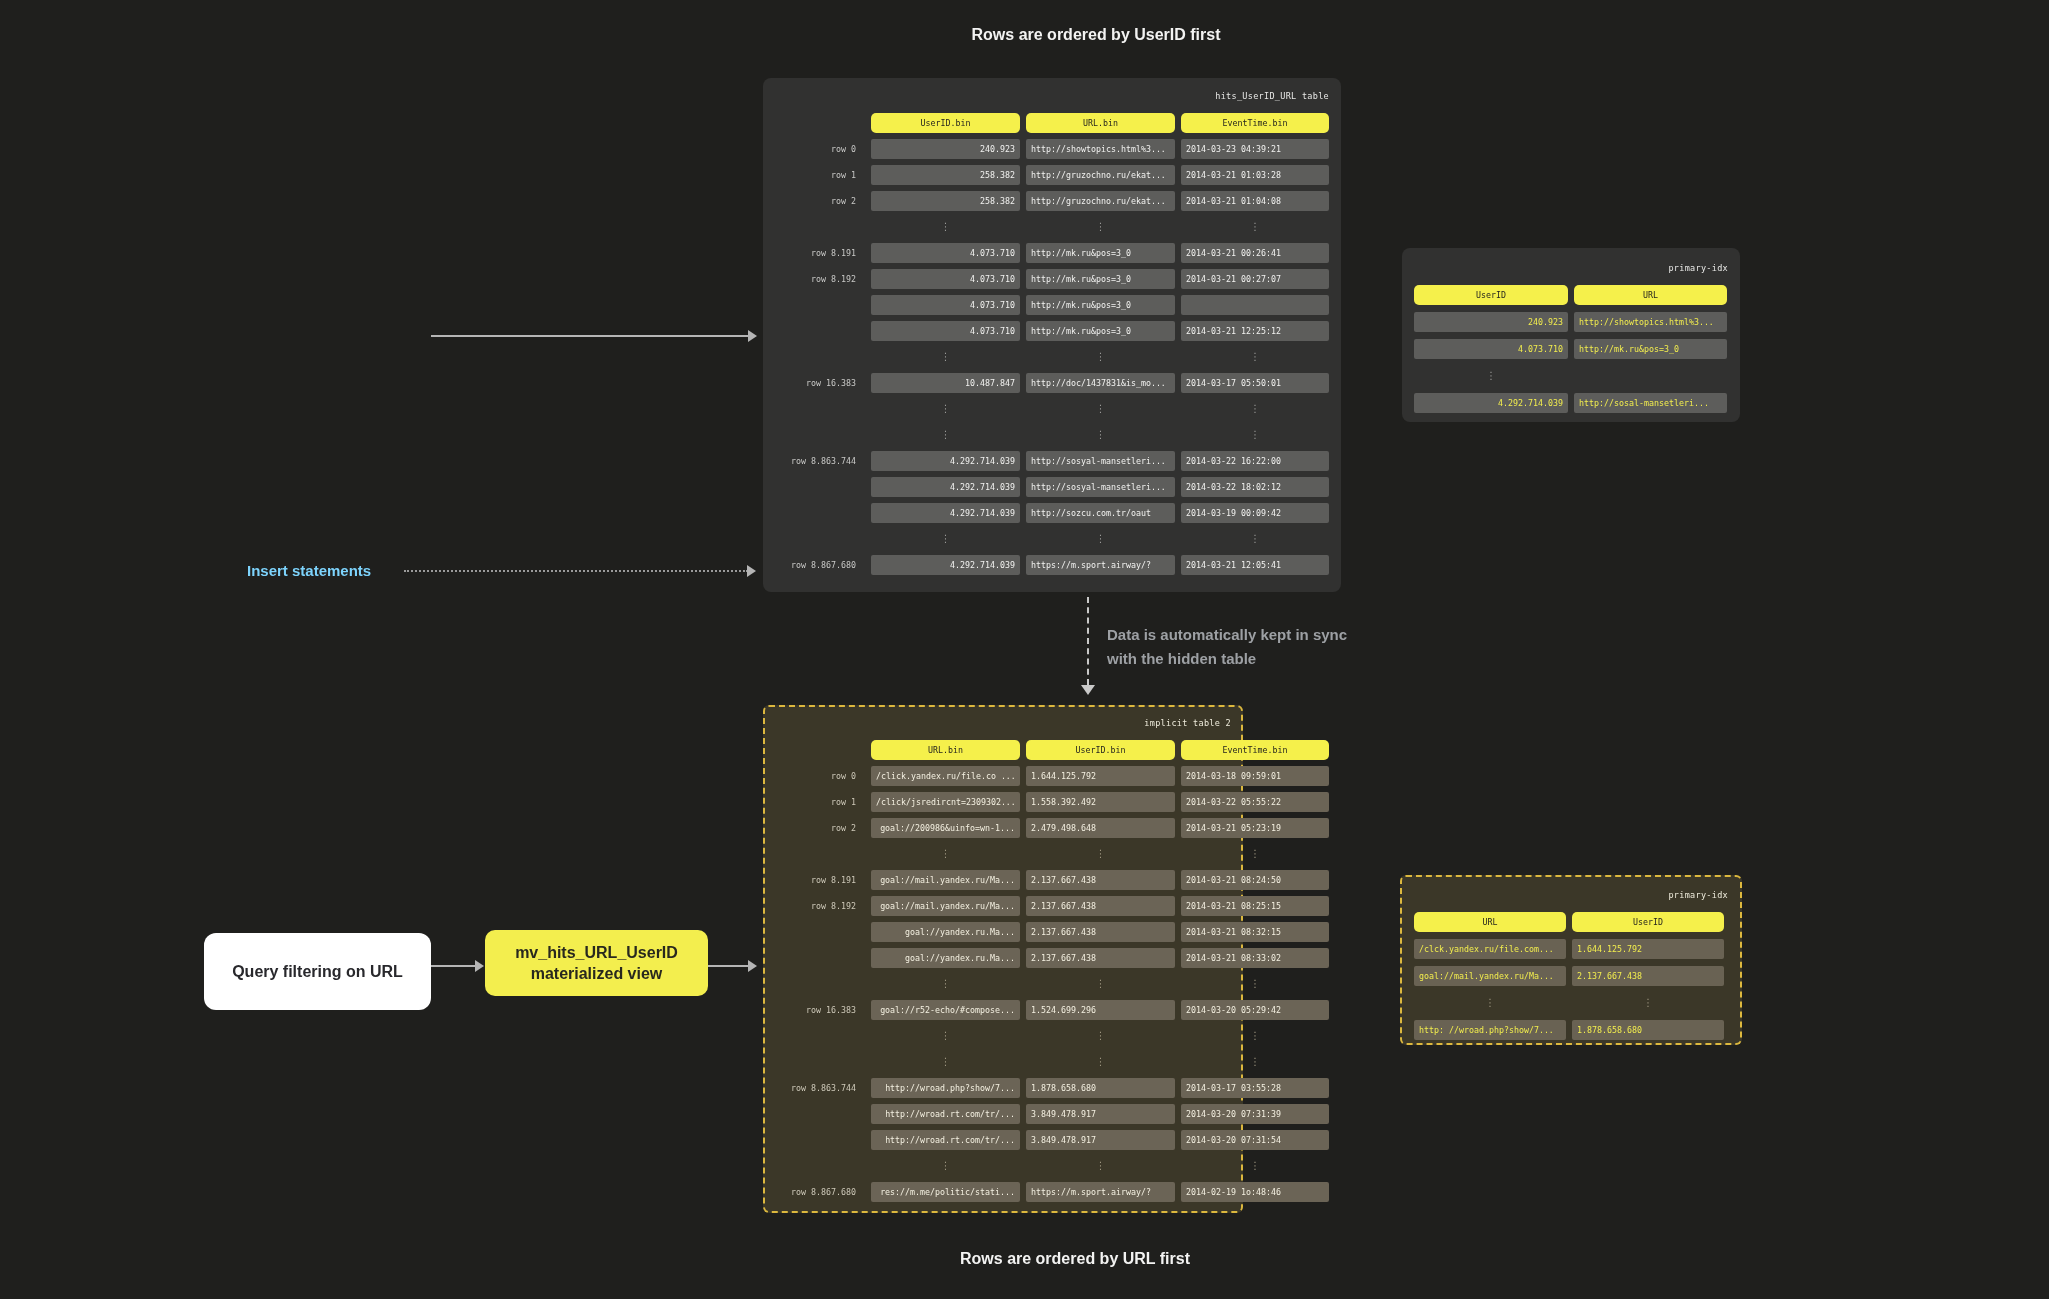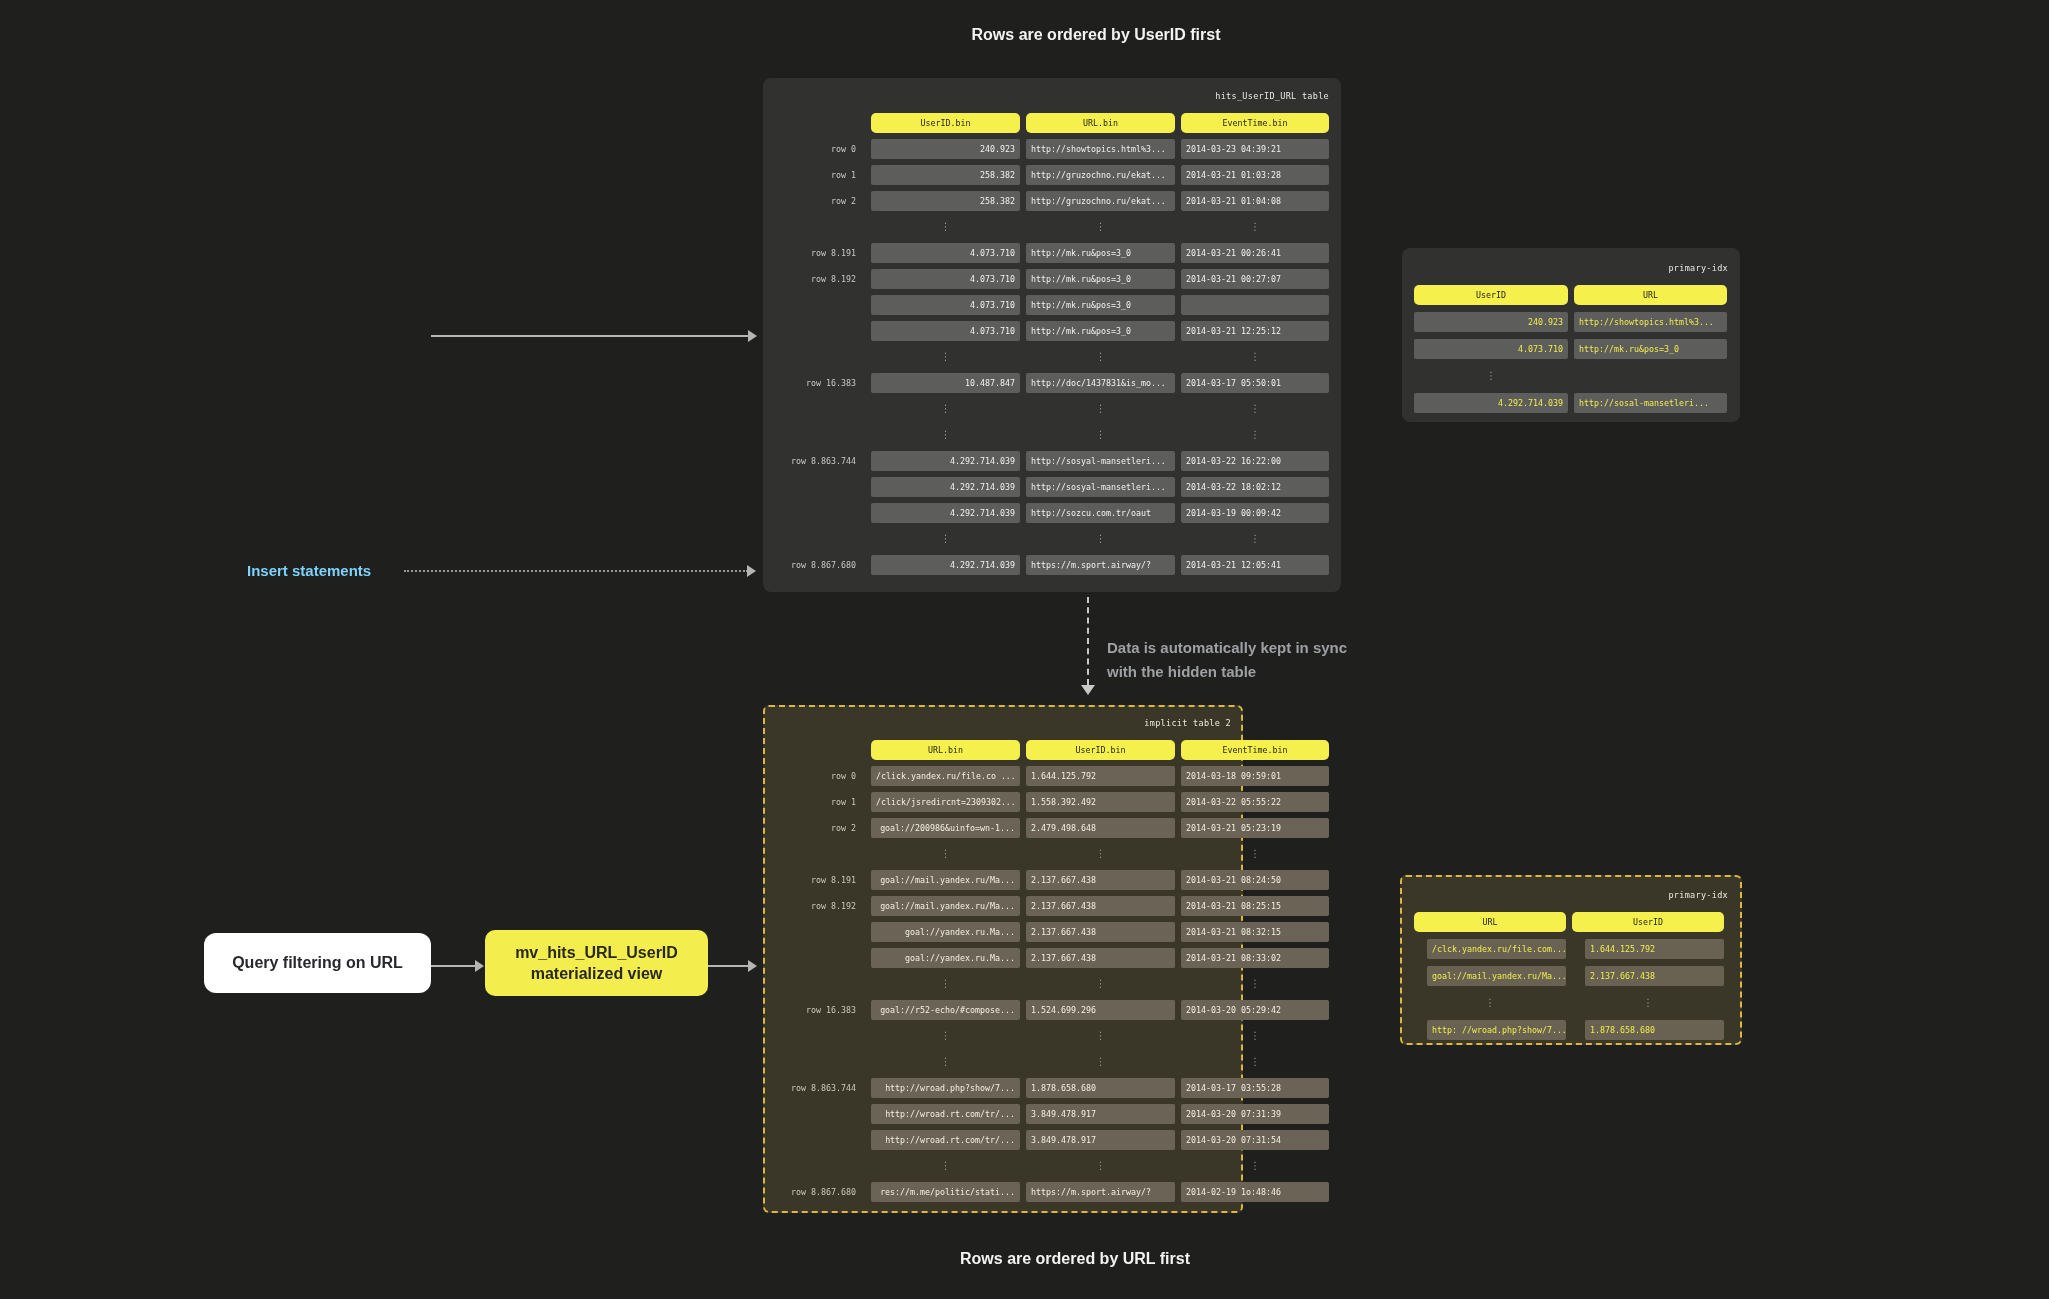--- a/index.html
+++ b/index.html
@@ -18,21 +18,21 @@
   .olive .ptitle{color:#efecdc;}
   .grid{display:grid;}
   .cell{height:20px;line-height:20px;border-radius:2px;padding:0 5px;overflow:hidden;
         white-space:nowrap;font-family:"DejaVu Sans Mono",monospace;font-size:8.3px;}
   .cell.head{background:#f5f04b;color:#26261e;text-align:center;border-radius:5px;}
   .dark .cell{background:#5d5d5b;color:#f2f2f0;}
   .dark .cell.head{background:#f5f04b;color:#26261e;}
   .olive .cell{background:#6b6456;color:#f4f0e1;}
   .olive .cell.head{background:#f5f04b;color:#26261e;}
   .idx.dark .cell:not(.head){color:#f2ed4e;}
-  .idx.olive .cell:not(.head){color:#f2ed4e;background:#696253;margin-left:13px;}
+  .idx.olive .cell:not(.head){color:#f2ed4e;background:#696253;}
   .lab{height:20px;line-height:20px;text-align:right;padding-right:9px;overflow:hidden;
        white-space:nowrap;font-family:"DejaVu Sans Mono",monospace;font-size:8.3px;}
   .dark .lab{color:#c8c8c6;}
   .olive .lab{color:#cdc8b8;}
   .dots{height:20px;line-height:20px;text-align:center;font-size:10px;
         font-family:"DejaVu Sans Mono",monospace;}
   .dark .dots{color:#9a9a98;}
   .olive .dots{color:#9e9680;}
   .a-r{text-align:right;} .a-l{text-align:left;}
   
@@ -44,21 +44,21 @@
           font-size:16px;font-weight:bold;line-height:21px;text-align:center;}
   
   .aline{position:absolute;height:2px;background:#b5b5b5;}
   .adot{position:absolute;height:0;border-top:2px dotted #9a9a9a;}
   .vdash{position:absolute;width:0;border-left:2px dashed #c9c9c9;}
   .head-right{position:absolute;width:0;height:0;border-top:6px solid transparent;
               border-bottom:6px solid transparent;border-left:9px solid #b5b5b5;}
   .head-down{position:absolute;width:0;height:0;border-left:7px solid transparent;
              border-right:7px solid transparent;border-top:10px solid #c9c9c9;}
   .gray-label{position:absolute;color:#7dd3fc;font-size:15px;font-weight:bold;white-space:nowrap;}
-  .sync-text{position:absolute;color:#9da0a4;font-size:15px;font-weight:bold;line-height:24px;margin-top:13px;}
+  .sync-text{position:absolute;color:#9da0a4;font-size:15px;font-weight:bold;line-height:24px;}
 </style>
 </head>
 <body>
 
 <div class="stage">
 
   <div class="caption" style="left:1096px;top:26px;">Rows are ordered by UserID first</div>
 
   <section class="panel dark" id="hits-table" style="left:763px;top:78px;width:578px;height:514px;">
       <div class="ptitle">hits_UserID_URL table</div>
@@ -255,21 +255,21 @@
   <div class="adot" style="left:404px;top:570px;width:344px;"></div>
   <div class="head-right" style="left:747px;top:565px;"></div>
 
   <div class="vdash" style="left:1087px;top:597px;height:88px;"></div>
   <div class="head-down" style="left:1081px;top:685px;"></div>
   <div class="sync-text" style="left:1107px;top:623px;">
     <div>Data is automatically kept in sync</div>
     <div>with the hidden table</div>
   </div>
 
-  <div class="note-box" style="left:204px;top:933px;width:227px;height:60px;">Query filtering on URL</div>
+  <div class="note-box" style="left:204px;top:933px;width:227px;height:77px;">Query filtering on URL</div>
   <div class="aline" style="left:431px;top:965px;width:45px;"></div>
   <div class="head-right" style="left:475px;top:960px;"></div>
   <div class="mv-box" style="left:485px;top:930px;width:223px;height:66px;text-align:right;">
     <div>mv_hits_URL_UserID</div>
     <div>materialized view</div>
   </div>
   <div class="aline" style="left:708px;top:965px;width:41px;"></div>
   <div class="head-right" style="left:748px;top:960px;"></div>
 
   <div class="caption" style="left:1075px;top:1250px;">Rows are ordered by URL first</div>

